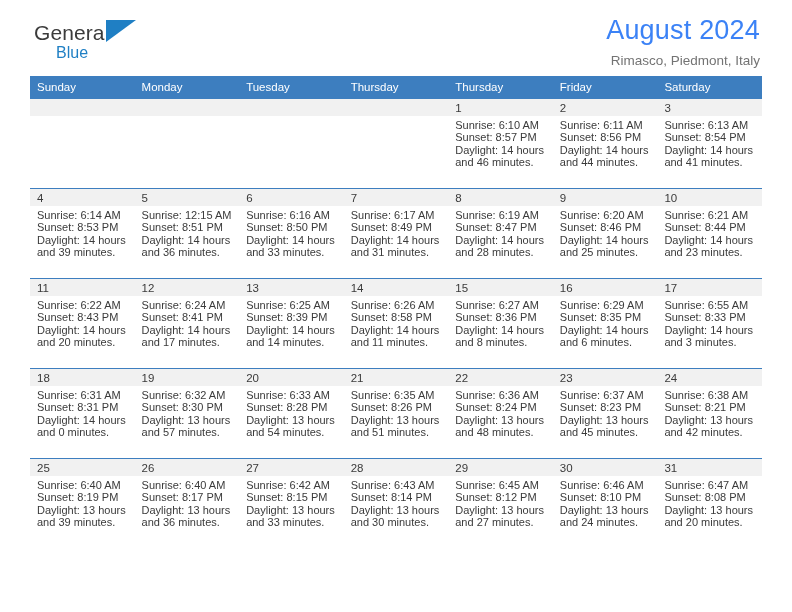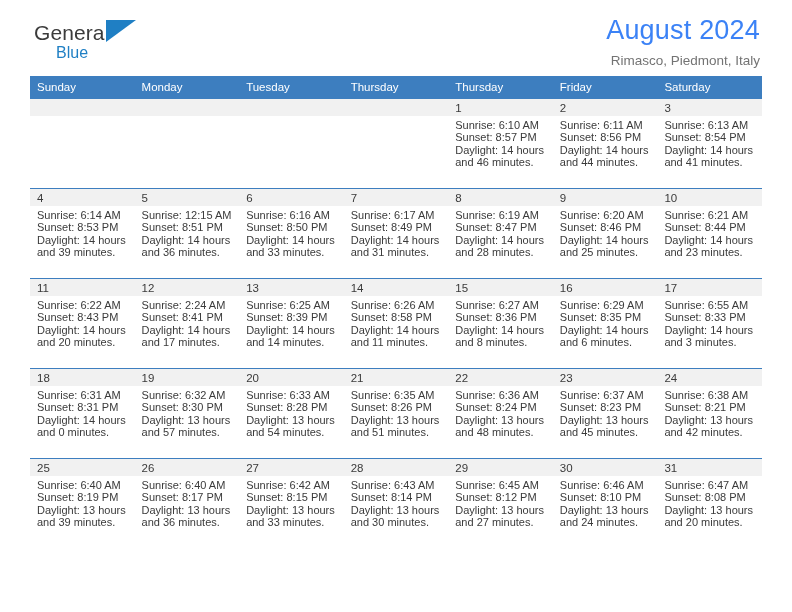--- a/index.html
+++ b/index.html
@@ -282,21 +282,21 @@
             <div class="cell-body">
               <div>Sunrise: 6:22 AM</div>
               <div>Sunset: 8:43 PM</div>
               <div>Daylight: 14 hours</div>
               <div>and 20 minutes.</div>
             </div>
           </td>
           <td class="day">
             <div class="daynum-band">12</div>
             <div class="cell-body">
-              <div>Sunrise: 2:24 AM</div>
+              <div>Sunrise: 6:24 AM</div>
               <div>Sunset: 8:41 PM</div>
               <div>Daylight: 14 hours</div>
               <div>and 17 minutes.</div>
             </div>
           </td>
           <td class="day">
             <div class="daynum-band">13</div>
             <div class="cell-body">
               <div>Sunrise: 6:25 AM</div>
               <div>Sunset: 8:39 PM</div>

